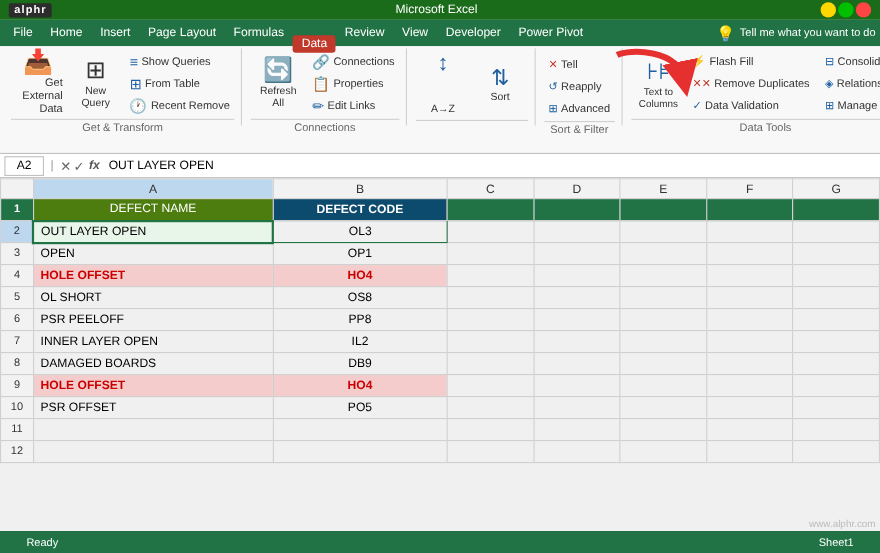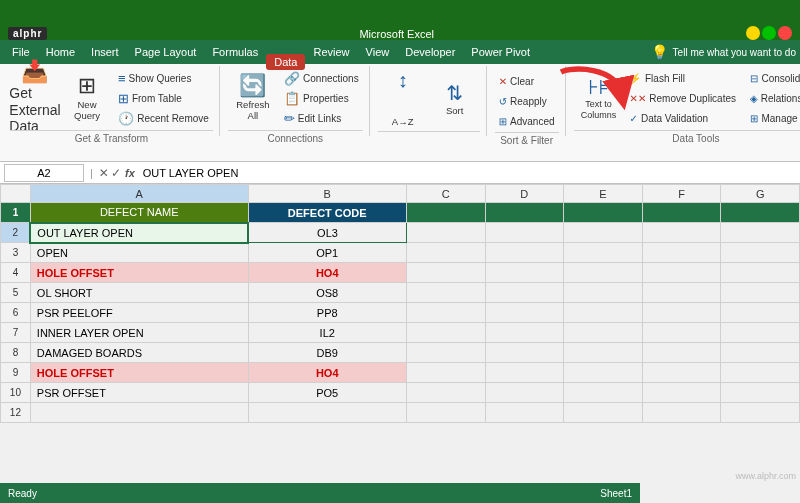--- a/index.html
+++ b/index.html
@@ -2,23 +2,23 @@
 <html><head>
   <meta charset="utf-8">
   <style>
     * { box-sizing: border-box; margin: 0; padding: 0; }
     body { font-family: 'Segoe UI', Arial, sans-serif; font-size: 11px; background: #f0f0f0; width: 800px; height: 503px; overflow: hidden; }
 
     
     .title-bar {
       background: #1a6b1a;
       color: white;
-      height: 40px;
-      display: flex;
-      align-items: flex-end;
+      height: 18px;
+      display: flex;
+      align-items: center;
       justify-content: space-between;
       padding: 0 8px;
       font-size: 11px;
     }
     .title-bar-left { display: flex; align-items: center; gap: 4px; }
     .title-bar-right { display: flex; gap: 2px; }
     .win-btn { width: 14px; height: 14px; border-radius: 50%; border: none; cursor: pointer; }
     .win-min { background: #ffd700; }
     .win-max { background: #00c000; }
     .win-close { background: #ff4444; }
@@ -135,21 +135,21 @@
       background: white;
       border-bottom: 1px solid #c0c0c0;
       height: 22px;
       display: flex;
       align-items: center;
       padding: 0 4px;
       gap: 4px;
     }
     .cell-ref {
       border: 1px solid #c0c0c0;
-      width: 80px;
+      width: 36px;
       height: 18px;
       font-size: 11px;
       padding: 1px 4px;
       text-align: center;
     }
     .formula-divider { color: #999; margin: 0 2px; }
     .formula-icons { display: flex; gap: 2px; color: #666; font-size: 12px; cursor: pointer; }
     .formula-fx { font-style: italic; font-weight: bold; color: #555; }
     .formula-input {
       flex: 1;
@@ -219,25 +219,25 @@
     }
 
     
     .status-bar {
       background: #217346;
       color: white;
       height: 20px;
       display: flex;
       align-items: center;
       justify-content: space-between;
-      padding: 0 8px;
+      padding: 0 24px;
       font-size: 10px;
       position: fixed;
       bottom: 0;
-      width: 640px;
+      width: 800px;
     }
 
     
     .red-arrow {
       position: absolute;
       top: 8px;
       left: -30px;
       width: 70px;
       height: 40px;
     }
@@ -293,21 +293,21 @@
   </span>
 </div>
 
 <div class="ribbon">
   <div class="ribbon-content">
 
     <div class="ribbon-group">
       <div class="ribbon-group-items">
         <div class="ribbon-btn-large">
           <div class="ribbon-btn-icon">📥</div>
-          <span style="font-size:14px; text-align:left; line-height:1.2;">Get External
+          <span style="font-size:10px; text-align:right; line-height:1.2;">Get External
 Data</span>
         </div>
         <div class="ribbon-btn-large">
           <div class="ribbon-btn-icon">⊞</div>
           <span style="font-size:9.5px; text-align:center; line-height:1.2;">New
 Query</span>
         </div>
         <div class="ribbon-column">
           <div class="ribbon-btn-small">
             <span class="icon">≡</span>
@@ -372,21 +372,21 @@
           <marker id="arrowhead" markerWidth="6" markerHeight="6" refX="3" refY="3" orient="auto">
             <polygon points="0 0, 6 3, 0 6" fill="#e63030"></polygon>
           </marker>
         </defs>
         <path d="M 10,10 C 20,5 60,5 65,30" stroke="#e63030" stroke-width="5" fill="none" marker-end="url(#arrowhead)"></path>
       </svg>
       <div class="ribbon-group-items">
         <div style="display:flex; flex-direction:column; gap:2px; margin-top:4px;">
           <div class="ribbon-btn-small">
             <span style="color:#c0392b;">✕</span>
-            <span>Clear</span>
+            <span>Tell</span>
           </div>
           <div class="ribbon-btn-small">
             <span style="color:#2060a0;">↺</span>
             <span>Reapply</span>
           </div>
           <div class="ribbon-btn-small">
             <span style="color:#2060a0;">⊞</span>
             <span>Advanced</span>
           </div>
         </div>
@@ -566,20 +566,30 @@
         <td class="row-num">10</td>
         <td class="col-a-cell">PSR OFFSET</td>
         <td class="col-b-cell">PO5</td>
         <td></td>
         <td></td>
         <td></td>
         <td></td>
         <td></td>
       </tr>
 
+      <tr>
+        <td class="row-num">11</td>
+        <td></td>
+        <td></td>
+        <td></td>
+        <td></td>
+        <td></td>
+        <td></td>
+        <td></td>
+      </tr>
 
       <tr>
         <td class="row-num">12</td>
         <td></td>
         <td></td>
         <td></td>
         <td></td>
         <td></td>
         <td></td>
         <td></td>

